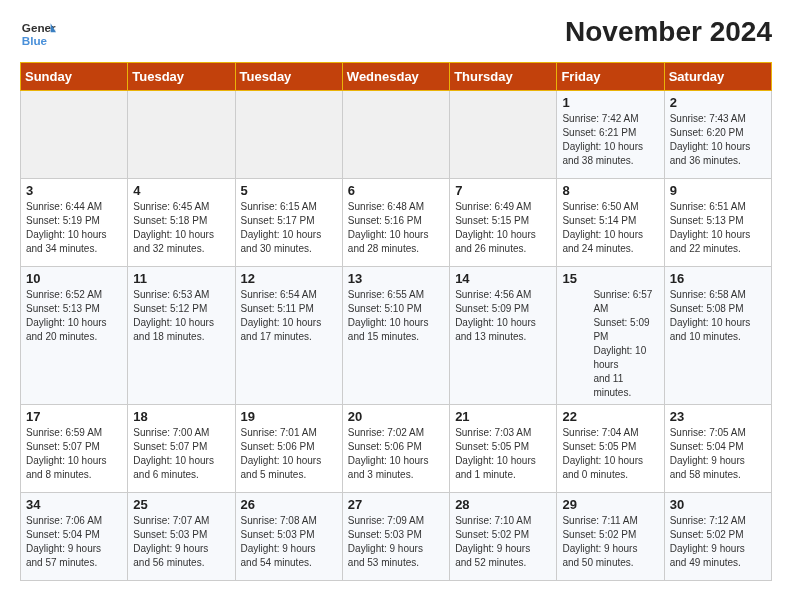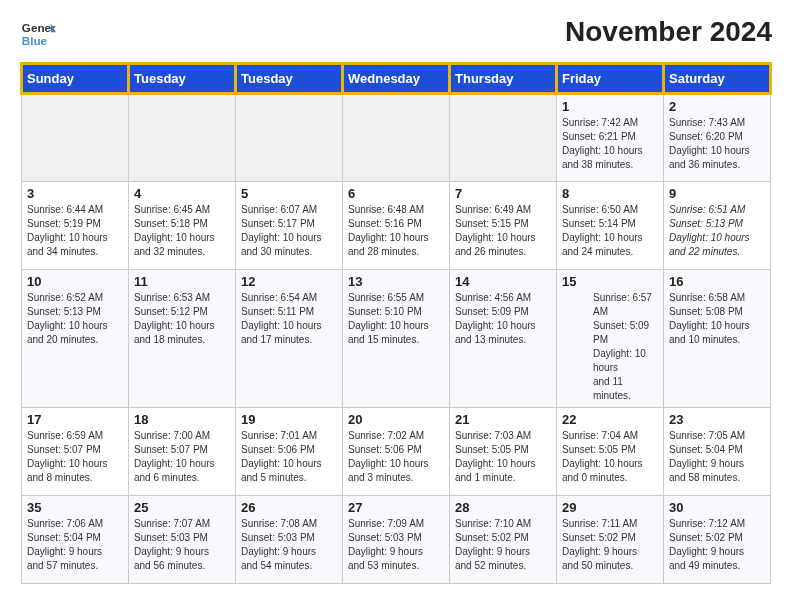--- a/index.html
+++ b/index.html
@@ -34,27 +34,27 @@
     .location {
       font-size: 14px;
       color: #555;
     }
     table {
       width: 100%;
       border-collapse: collapse;
       table-layout: fixed;
     }
     thead tr th {
-      background: #1d4ed8;
+      background: #c2410c;
       color: #fff;
       font-size: 13px;
       font-weight: bold;
       padding: 6px 4px;
       text-align: left;
-      border: 3px solid #eab308;
+      border: 1px solid #eab308;
     }
     tbody tr td {
       border: 1px solid #ccc;
       vertical-align: top;
       padding: 4px 5px;
       font-size: 10.5px;
       color: #333;
       height: 88px;
       background: #fff;
     }
@@ -137,21 +137,21 @@
         </td>
         <td>
           <span class="day-num">4</span>
           <div class="cell-text" style="white-space: pre-line;">Sunrise: 6:45 AM
 Sunset: 5:18 PM
 Daylight: 10 hours
 and 32 minutes.</div>
         </td>
         <td>
           <span class="day-num">5</span>
-          <div class="cell-text" style="white-space: pre-line;">Sunrise: 6:07 AM
+          <div class="cell-text" style="white-space: pre-line;">Sunrise: 6:15 AM
 Sunset: 5:17 PM
 Daylight: 10 hours
 and 30 minutes.</div>
         </td>
         <td>
           <span class="day-num">6</span>
           <div class="cell-text" style="white-space: pre-line;">Sunrise: 6:48 AM
 Sunset: 5:16 PM
 Daylight: 10 hours
 and 28 minutes.</div>
@@ -165,21 +165,21 @@
         </td>
         <td>
           <span class="day-num">8</span>
           <div class="cell-text" style="white-space: pre-line;">Sunrise: 6:50 AM
 Sunset: 5:14 PM
 Daylight: 10 hours
 and 24 minutes.</div>
         </td>
         <td>
           <span class="day-num">9</span>
-          <div class="cell-text" style="white-space: pre-line; font-style: italic;">Sunrise: 6:51 AM
+          <div class="cell-text" style="white-space: pre-line;">Sunrise: 6:51 AM
 Sunset: 5:13 PM
 Daylight: 10 hours
 and 22 minutes.</div>
         </td>
       </tr>
       <tr>
         <td>
           <span class="day-num">10</span>
           <div class="cell-text" style="white-space: pre-line;">Sunrise: 6:52 AM
 Sunset: 5:13 PM
@@ -275,21 +275,21 @@
         <td>
           <span class="day-num">23</span>
           <div class="cell-text" style="white-space: pre-line;">Sunrise: 7:05 AM
 Sunset: 5:04 PM
 Daylight: 9 hours
 and 58 minutes.</div>
         </td>
       </tr>
       <tr>
         <td>
-          <span class="day-num">35</span>
+          <span class="day-num">34</span>
           <div class="cell-text" style="white-space: pre-line;">Sunrise: 7:06 AM
 Sunset: 5:04 PM
 Daylight: 9 hours
 and 57 minutes.</div>
         </td>
         <td>
           <span class="day-num">25</span>
           <div class="cell-text" style="white-space: pre-line;">Sunrise: 7:07 AM
 Sunset: 5:03 PM
 Daylight: 9 hours

